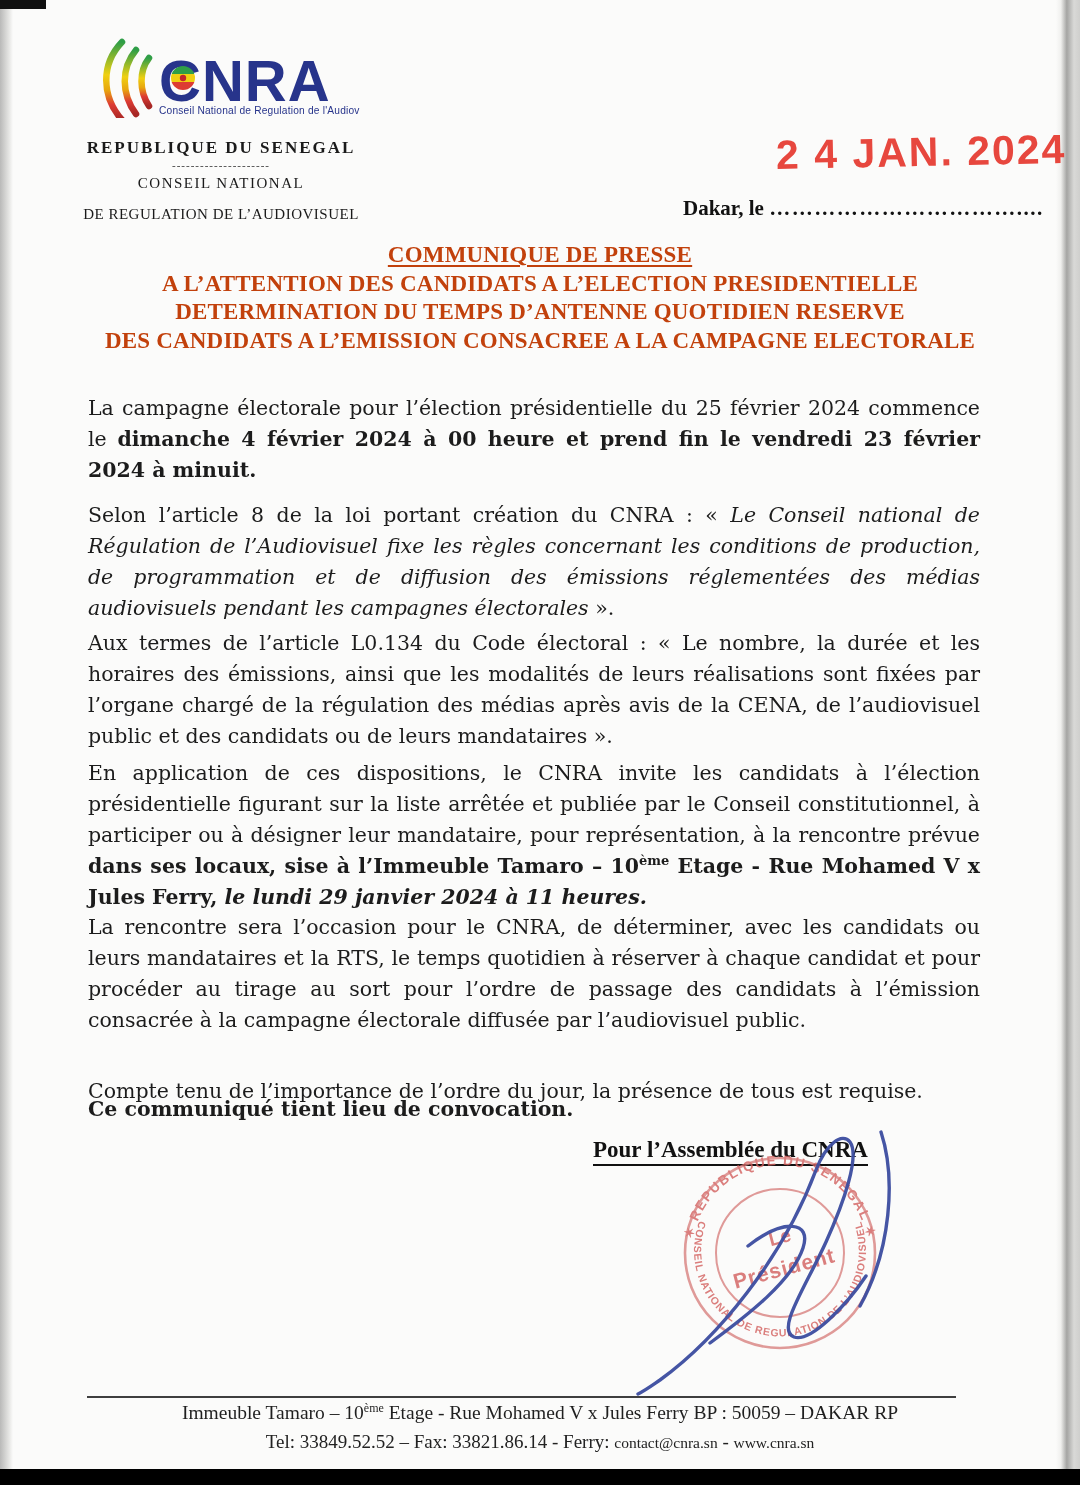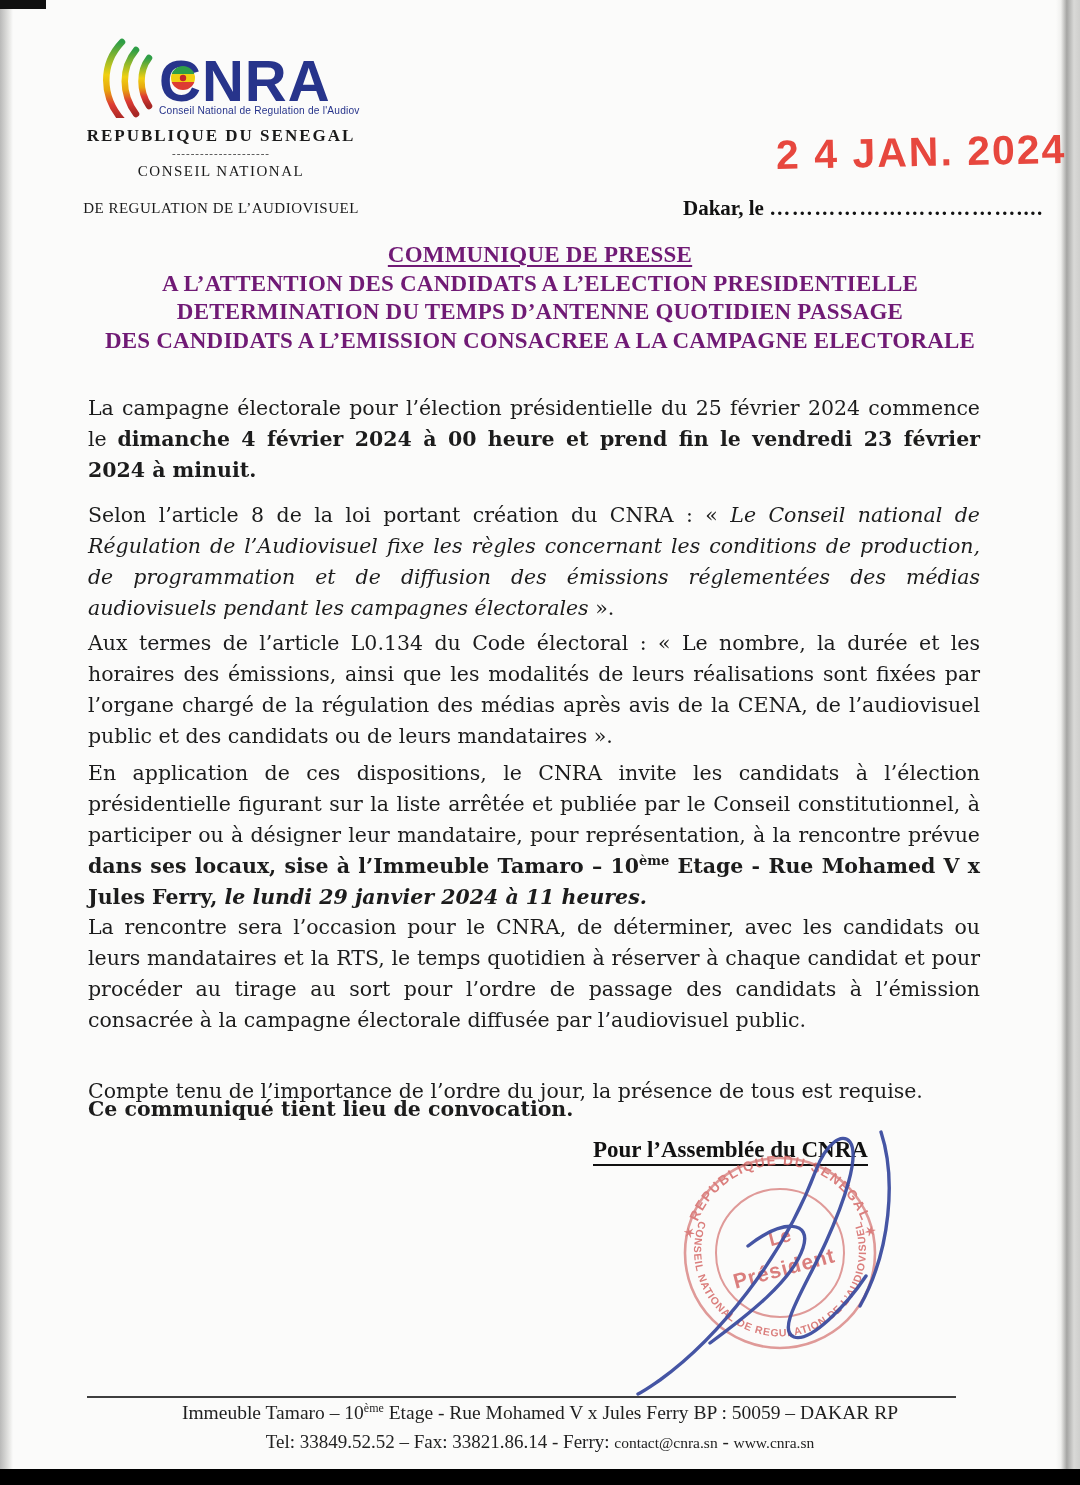--- a/index.html
+++ b/index.html
@@ -9,34 +9,34 @@
   .edge-left{position:absolute;left:0;top:0;width:13px;height:1485px;
              background:linear-gradient(to right,#b9b9b8,#e6e6e4 70%,rgba(255,255,255,0));}
   .edge-right{position:absolute;left:1056px;top:0;width:24px;height:1485px;
               background:linear-gradient(to right,rgba(255,255,255,0),#f0f0ee 20%,#a5a5a3 45%,#d9d9d7 75%,#cfcfcd);}
   .corner-mark{position:absolute;left:0;top:0;width:46px;height:9px;background:#101010;}
   .scanner-bar{position:absolute;left:0;top:1469px;width:1080px;height:16px;background:#000;}
   
   .logo-svg{position:absolute;left:95px;top:38px;}
   .org-block{position:absolute;left:75px;top:126px;width:292px;text-align:center;
              font-family:"Liberation Serif", serif;color:#1a1a1a;}
-  .org-country{font-weight:bold;font-size:17px;letter-spacing:2px;}
+  .org-country{font-weight:bold;font-size:17px;letter-spacing:2px;margin-top:12px;}
   .org-divider{font-size:11px;letter-spacing:1px;line-height:10px;margin-top:2px;color:#333;}
   .org-l1{font-size:15px;letter-spacing:1.5px;margin-top:5px;}
-  .org-l2{font-size:15px;letter-spacing:0.5px;margin-top:20px;}
+  .org-l2{font-size:15px;letter-spacing:0.5px;margin-top:14px;}
   .dateline{position:absolute;left:683px;top:186px;font-family:"Liberation Serif", serif;
             font-weight:bold;font-size:21px;color:#111;white-space:nowrap;margin-top:10px;}
   .dateline .dots{letter-spacing:1.5px;}
   .date-stamp{position:absolute;left:776px;top:129px;font-family:"Liberation Sans", sans-serif;
               font-weight:900;font-size:41px;letter-spacing:2px;color:#e63a30;opacity:0.93;
               transform:rotate(-1.2deg);white-space:nowrap;}
   
   .title-block{position:absolute;left:0;top:241px;width:1080px;text-align:center;
                font-family:"Liberation Serif", serif;font-weight:bold;font-size:23px;
-               line-height:28.5px;color:#701a75;letter-spacing:0.2px;}
+               line-height:28.5px;color:#c2410c;letter-spacing:0.2px;}
   .title-block .u{text-decoration:underline;text-decoration-thickness:2px;text-underline-offset:3px;}
   
   .para{position:absolute;left:88px;width:892px;font-size:20.5px;line-height:31px;
         text-align:justify;color:#1c1c1c;}
   .run-b{font-weight:bold;}
   .run-i{font-style:italic;margin-top:20px;}
   .run-bi{font-weight:bold;font-style:italic;}
   .run-bsup{font-weight:bold;vertical-align:super;font-size:13px;line-height:0;}
   .run-sup{vertical-align:super;font-size:12px;line-height:0;}
   .run-small{font-size:15.5px;margin-top:23px;}
@@ -98,21 +98,21 @@
   </div>
 
   <div class="dateline">
     <span>Dakar,  le </span><span class="dots">……………………………....</span>
   </div>
   <div class="date-stamp">2 4 JAN. 2024</div>
 
   <div class="title-block">
     <div class="u">COMMUNIQUE DE PRESSE</div>
     <div>A L’ATTENTION DES CANDIDATS A L’ELECTION PRESIDENTIELLE</div>
-    <div>DETERMINATION DU TEMPS D’ANTENNE QUOTIDIEN PASSAGE</div>
+    <div>DETERMINATION DU TEMPS D’ANTENNE QUOTIDIEN RESERVE</div>
     <div>DES CANDIDATS A L’EMISSION CONSACREE A LA CAMPAGNE ELECTORALE</div>
   </div>
 
   <div class="para" style="top:393px"><span>La campagne électorale pour l’élection présidentielle du 25 février 2024 commence le </span><span class="run-b">dimanche 4 février 2024 à 00 heure et prend fin le vendredi 23 février 2024 à minuit.</span></div>
   <div class="para" style="top:500px"><span>Selon l’article 8 de la loi portant création du CNRA : « </span><span class="run-i">Le Conseil national de Régulation de l’Audiovisuel fixe les règles concernant les conditions de production, de programmation et de diffusion des émissions réglementées des médias audiovisuels pendant les campagnes électorales</span><span> ».</span></div>
   <div class="para" style="top:628px"><span>Aux termes de l’article L0.134 du Code électoral : « Le nombre, la durée et les horaires des émissions, ainsi que les modalités de leurs réalisations sont fixées par l’organe chargé de la régulation des médias après avis de la CENA, de l’audiovisuel public et des candidats ou de leurs mandataires ».</span></div>
   <div class="para" style="top:758px"><span>En application de ces dispositions, le CNRA invite les candidats à l’élection présidentielle figurant sur la liste arrêtée et publiée par le Conseil constitutionnel, à participer ou à désigner leur mandataire, pour représentation, à la rencontre prévue </span><span class="run-b">dans ses locaux, sise à l’Immeuble Tamaro – 10</span><span class="run-bsup">ème</span><span class="run-b"> Etage - Rue Mohamed V x Jules Ferry, </span><span class="run-bi">le lundi 29 janvier 2024 à 11 heures.</span></div>
   <div class="para" style="top:912px"><span>La rencontre sera l’occasion pour le CNRA, de déterminer, avec les candidats ou leurs mandataires et la RTS, le temps quotidien à réserver à chaque candidat et pour procéder au tirage au sort pour l’ordre de passage des candidats à l’émission consacrée à la campagne électorale diffusée par l’audiovisuel public.</span></div>
   <div class="para" style="top:1076px"><span>Compte tenu de l’importance de l’ordre du jour, la présence de tous est requise.</span></div>
   <div class="para" style="top:1094px"><span class="run-b">Ce communiqué tient lieu de convocation.</span></div>

